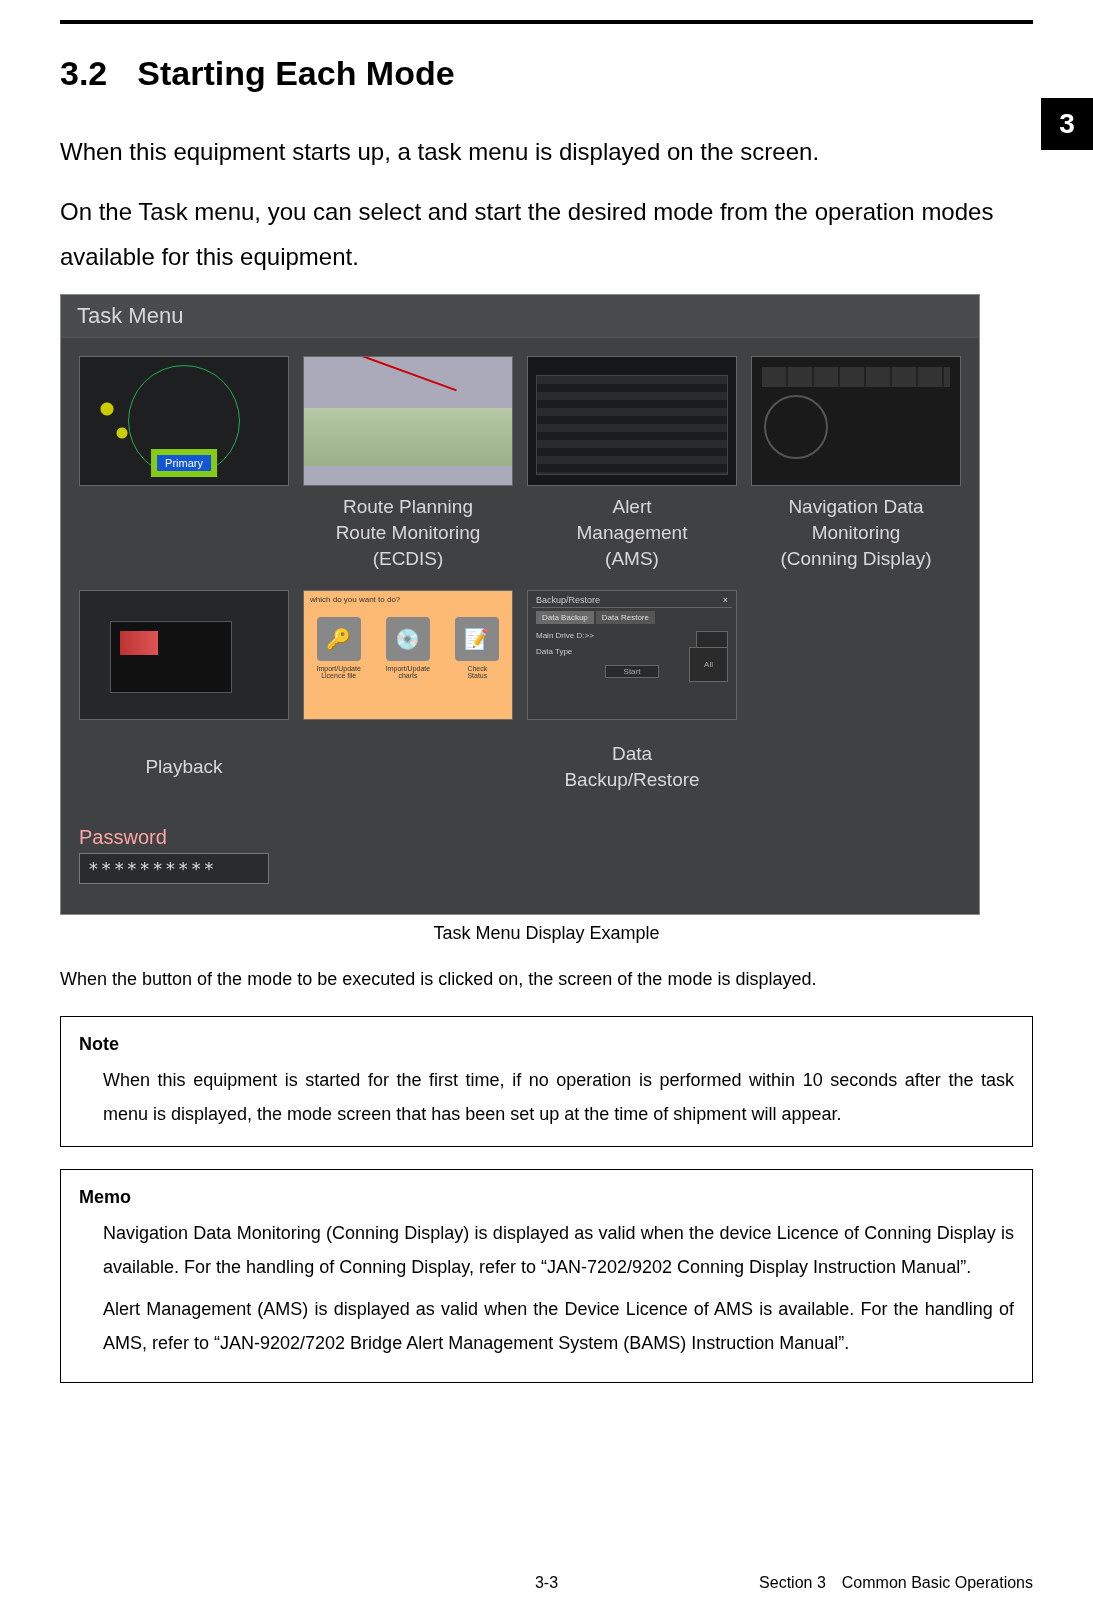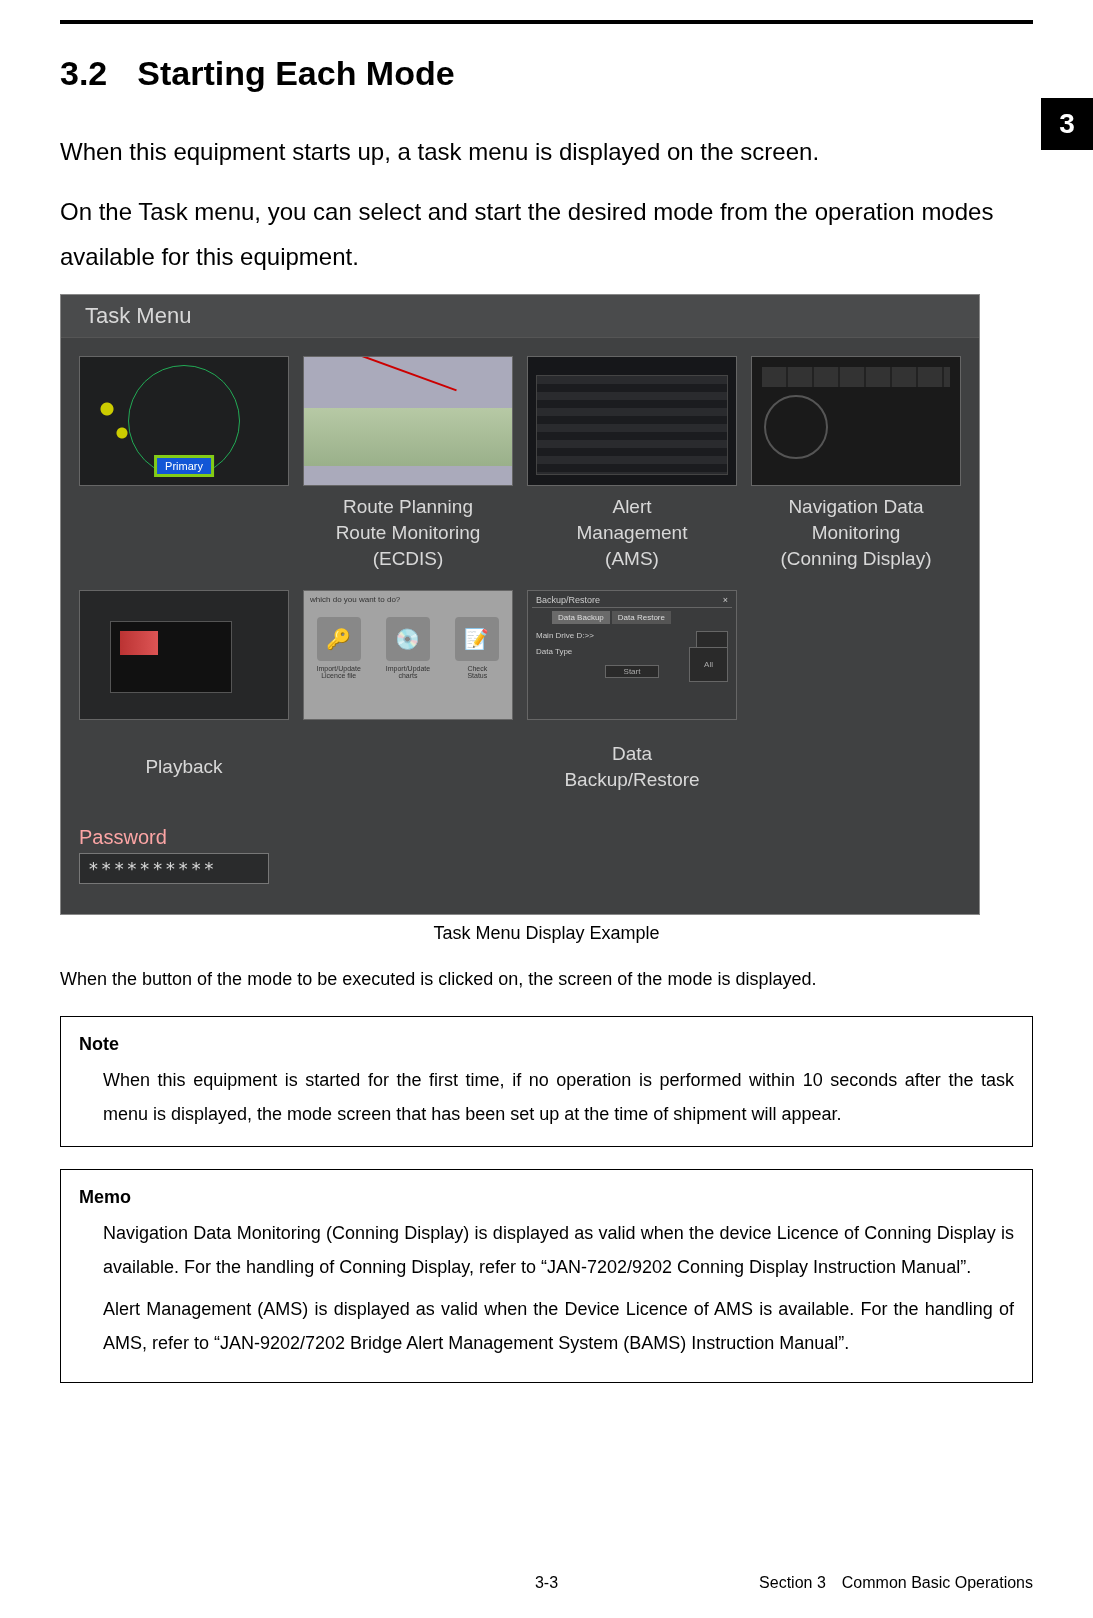--- a/index.html
+++ b/index.html
@@ -42,21 +42,21 @@
     width: 920px;
     background: #404142;
     border: 1px solid #888;
     margin: 10px 0 4px 0;
     padding-bottom: 30px;
   }
   .task-menu-titlebar {
     background: #4a4b4c;
     color: #d8d8d8;
     font-size: 22px;
-    padding: 8px 24px;
+    padding: 8px 16px;
     border-bottom: 1px solid #555;
   }
   .tile-row {
     display: flex;
     gap: 14px;
     padding: 18px 18px 0 18px;
   }
   .tile {
     width: 210px;
     display: flex;
@@ -123,21 +123,21 @@
     content:""; position:absolute; left:50%; top:50%; width:110px; height:110px;
     border:1px solid #2a5; border-radius:50%; transform:translate(-50%,-50%);
   }
   .thumb-radar::after {
     content:""; position:absolute; left:12px; top:20px; width:50px; height:80px;
     background: radial-gradient(circle at 30% 40%, #cc0 0 6px, transparent 7px),
                radial-gradient(circle at 60% 70%, #cc0 0 5px, transparent 6px);
   }
   .badge-primary {
     position:absolute; left:50%; bottom:8px; transform:translateX(-50%);
-    background:#1256d6; color:#fff; font-size:11px; padding:2px 8px; border:3px solid #84cc16;
+    background:#1256d6; color:#fff; font-size:11px; padding:2px 8px; border:6px solid #84cc16;
   }
   .thumb-chart { background:#aab; }
   .thumb-chart::before {
     content:""; position:absolute; left:0; top:40%; right:0; height:45%;
     background:linear-gradient(180deg,#b7c9a5,#9ab08a);
   }
   .thumb-chart::after {
     content:""; position:absolute; left:20%; top:10%; width:55%; height:1.5px; background:#c00;
     transform:rotate(20deg);
   }
@@ -158,28 +158,28 @@
   }
   .thumb-playback { background:#262728; }
   .thumb-playback::before {
     content:""; position:absolute; left:30px; top:30px; width:120px; height:70px;
     background:#111; border:1px solid #555;
   }
   .thumb-playback::after {
     content:""; position:absolute; left:40px; top:40px; width:38px; height:24px;
     background:linear-gradient(90deg,#b33,#d55);
   }
-  .thumb-maint { background:#a3a3a3; position:relative; }
+  .thumb-maint { background:#fdba74; position:relative; }
   .maint-bar { position:absolute; left:6px; top:4px; right:6px; font-size:8px; color:#333; }
   .maint-icons { position:absolute; left:0; right:0; top:26px; display:flex; justify-content:space-around; }
   .maint-icon { width:44px; height:44px; background:#888; border-radius:4px; display:flex; align-items:center; justify-content:center; color:#eee; font-size:20px; }
   .maint-labels { position:absolute; left:0; right:0; top:74px; display:flex; justify-content:space-around; font-size:7px; color:#333; text-align:center; }
   .thumb-backup { background:#3a3b3c; }
   .backup-title { position:absolute; left:4px; top:2px; right:4px; font-size:9px; color:#ccc; border-bottom:1px solid #666; padding:2px 4px; display:flex; justify-content:space-between;}
-  .backup-tabs { position:absolute; left:8px; top:20px; display:flex; gap:2px;margin-left:16px; }
+  .backup-tabs { position:absolute; left:8px; top:20px; display:flex; gap:2px; }
   .backup-tab { font-size:8px; background:#555; color:#ddd; padding:2px 6px; }
   .backup-tab.active { background:#6a6a6a; }
   .backup-row { position:absolute; left:8px; right:8px; font-size:8px; color:#ccc; display:flex; justify-content:space-between; }
   .backup-field { background:#2a2a2a; border:1px solid #666; padding:12px 14px; font-size:8px; color:#aaa; }
 </style>
 </head>
 <body>
 
 <div class="top-rule"></div>
 

